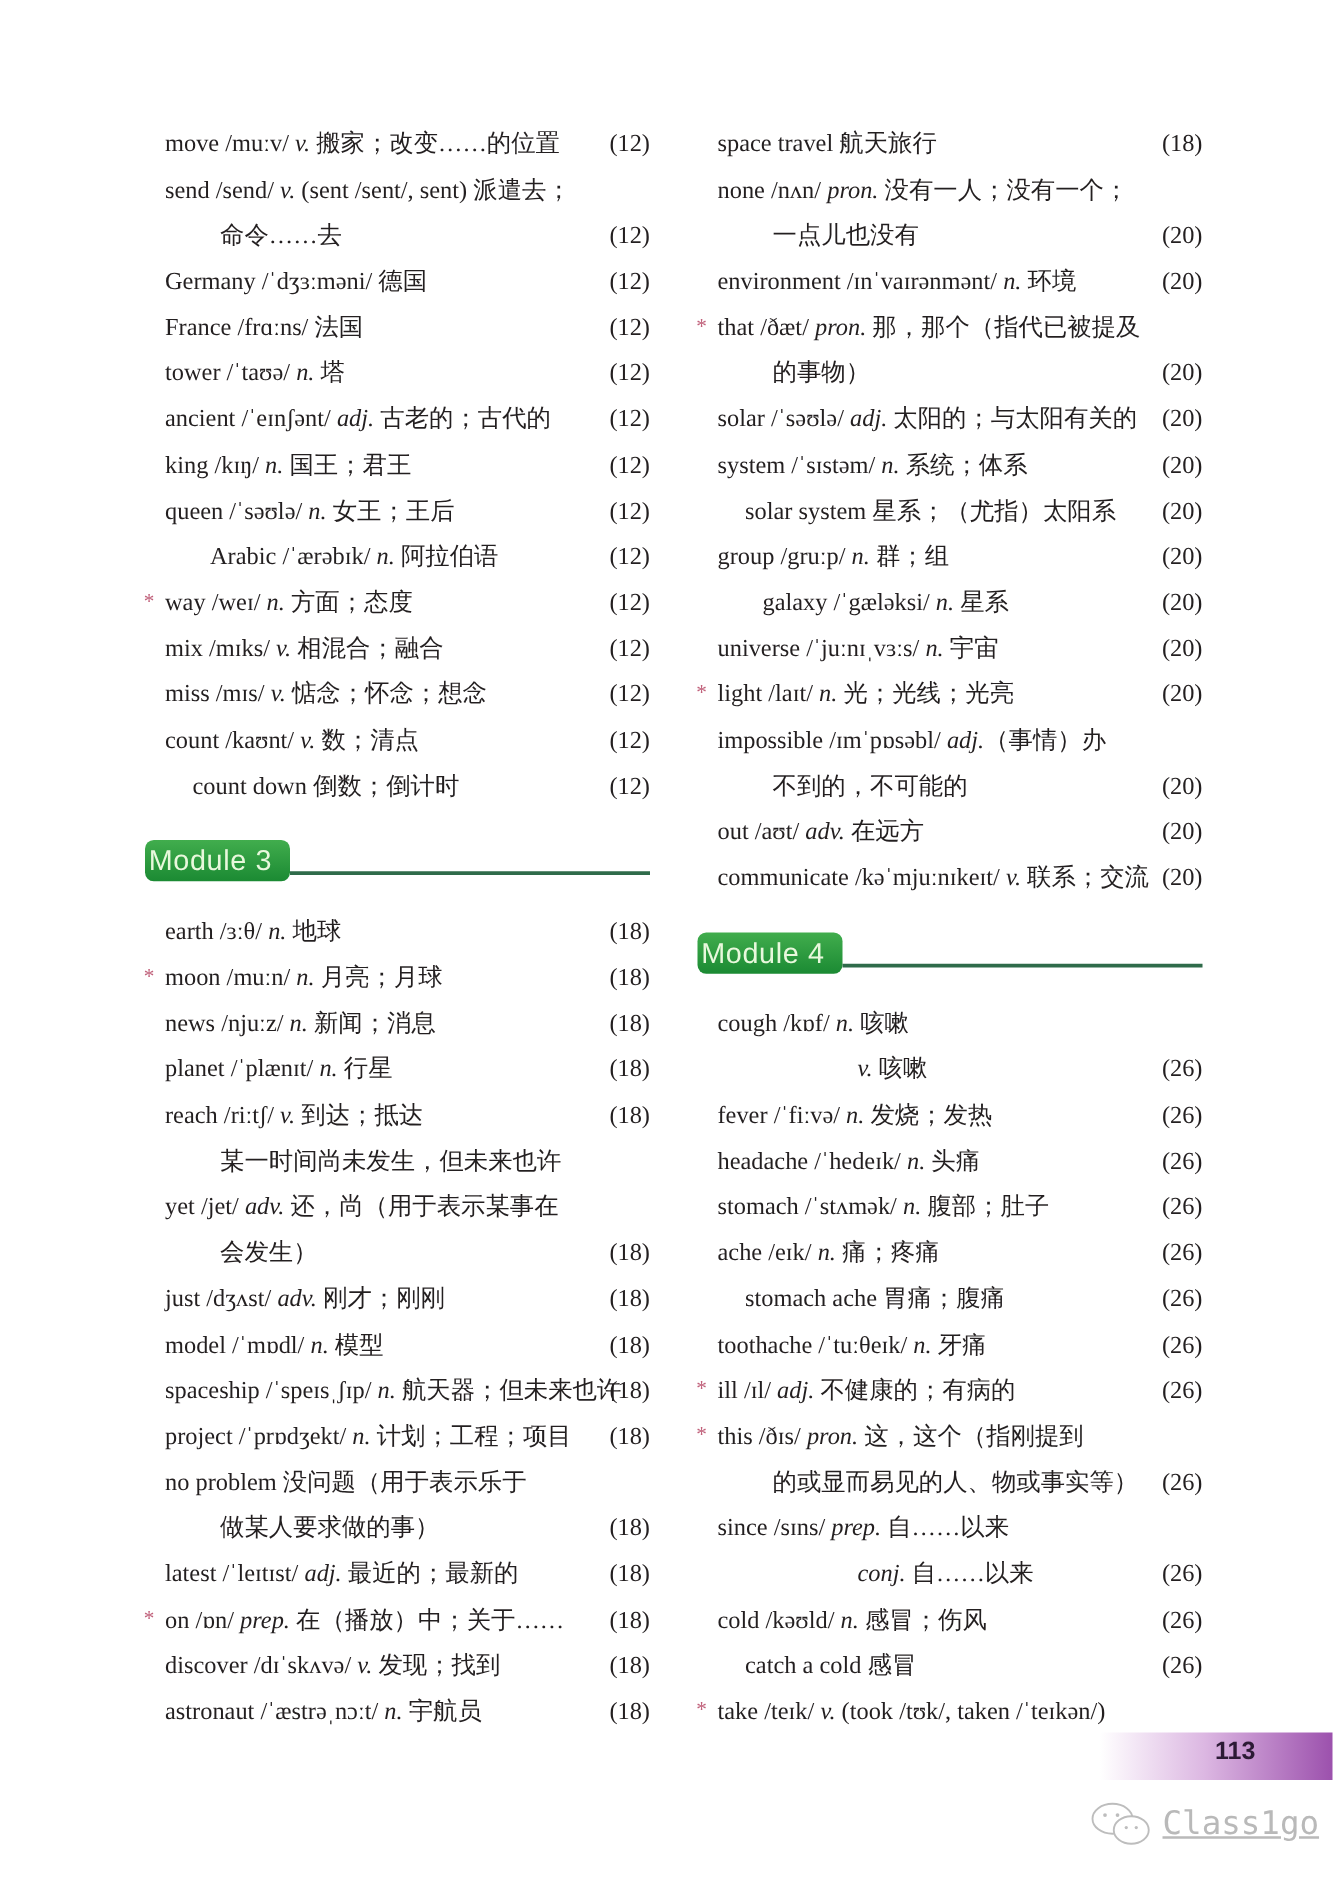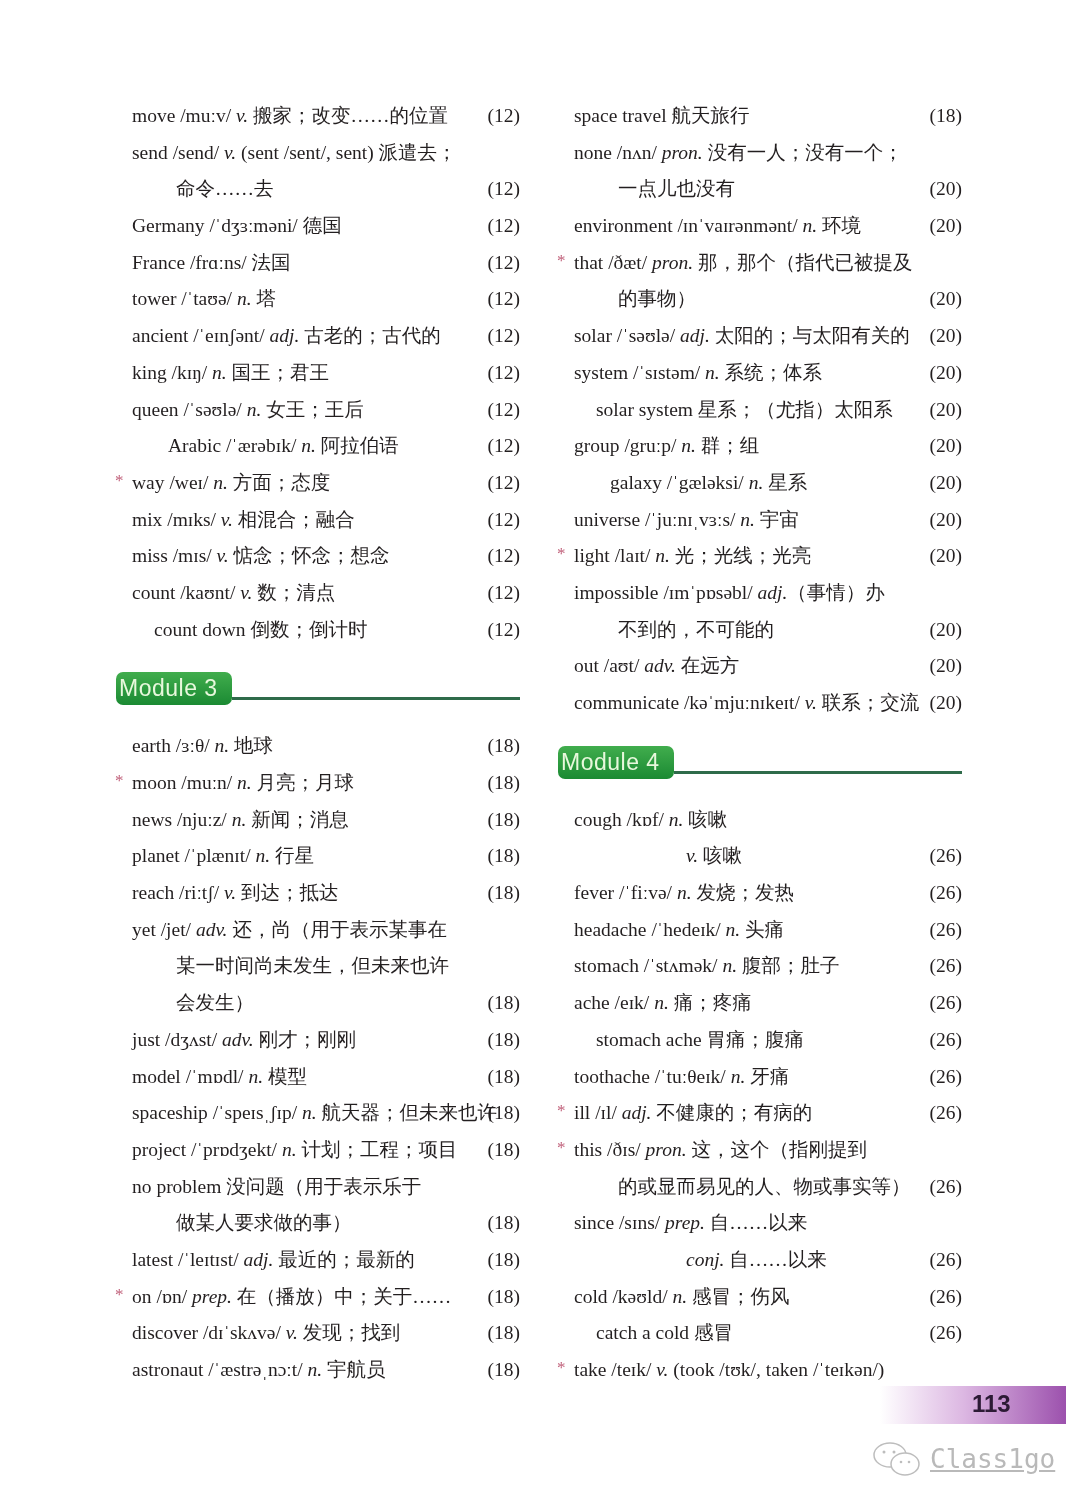--- a/index.html
+++ b/index.html
@@ -19,21 +19,21 @@
     .star { position:absolute; left:-17px; top:-2px; color:#c0607a; font-size:17px; font-weight:normal; }
     .module { position:relative; height:70px; margin-top:10px; }
     .module .badge { position:absolute; left:-16px; top:14px; height:33px; line-height:33px;
       padding:0 14px 0 3px; border-radius:7px;
       background:linear-gradient(#41ad4d,#1b8a33); color:#e8f8dc;
       font-family:"Liberation Sans","DejaVu Sans",sans-serif; font-size:23px; letter-spacing:0.5px; }
     .module .rule { position:absolute; left:100px; right:0; top:39px; height:3px; background:#2f6b4a; }
     .pagebar { position:absolute; left:880px; top:1386px; width:186px; height:38px;
       background:linear-gradient(90deg,#ffffff 0%,#dcb7e2 45%,#9c51ad 100%); }
     .pagebar span { position:absolute; left:92px; top:4px; font-family:"Liberation Sans","DejaVu Sans",sans-serif;
-      font-weight:bold; font-size:24px; color:#2c1a35; }
+      font-weight:bold; font-size:20px; color:#2c1a35; }
     .watermark { position:absolute; left:872px; top:1440px; color:#b9b9b9; font-family:"DejaVu Sans Mono",monospace; font-size:26px;text-decoration:underline; }
     .watermark svg { vertical-align:middle; margin-right:6px; }
   </style>
 </head>
 <body>
 
 <div class="col left" id="col-left">
     <div class="row"><span class="word">move</span><span> /muːv/ </span><span class="pos">v.</span><span> 搬家；改变……的位置</span><span class="page">(12)</span></div>
     <div class="row"><span class="word">send</span><span> /send/ </span><span class="pos">v.</span><span> (sent /sent/, sent) 派遣去；</span></div>
     <div class="row ind2"><span>命令……去</span><span class="page">(12)</span></div>
@@ -51,22 +51,22 @@
     <div class="row ind1"><span class="word">count down</span><span> 倒数；倒计时</span><span class="page">(12)</span></div>
     <div class="module">
       <div class="badge">Module 3</div>
       <div class="rule"></div>
     </div>
     <div class="row"><span class="word">earth</span><span> /ɜːθ/ </span><span class="pos">n.</span><span> 地球</span><span class="page">(18)</span></div>
     <div class="row"><span class="star">*</span><span class="word">moon</span><span> /muːn/ </span><span class="pos">n.</span><span> 月亮；月球</span><span class="page">(18)</span></div>
     <div class="row"><span class="word">news</span><span> /njuːz/ </span><span class="pos">n.</span><span> 新闻；消息</span><span class="page">(18)</span></div>
     <div class="row"><span class="word">planet</span><span> /ˈplænɪt/ </span><span class="pos">n.</span><span> 行星</span><span class="page">(18)</span></div>
     <div class="row"><span class="word">reach</span><span> /riːtʃ/ </span><span class="pos">v.</span><span> 到达；抵达</span><span class="page">(18)</span></div>
+    <div class="row ind2"><span>某一时间尚未发生，但未来也许</span></div>
     <div class="row"><span class="word">yet</span><span> /jet/ </span><span class="pos">adv.</span><span> 还，尚（用于表示某事在</span></div>
-    <div class="row ind2"><span>某一时间尚未发生，但未来也许</span></div>
     <div class="row ind2"><span>会发生）</span><span class="page">(18)</span></div>
     <div class="row"><span class="word">just</span><span> /dʒʌst/ </span><span class="pos">adv.</span><span> 刚才；刚刚</span><span class="page">(18)</span></div>
     <div class="row"><span class="word">model</span><span> /ˈmɒdl/ </span><span class="pos">n.</span><span> 模型</span><span class="page">(18)</span></div>
     <div class="row"><span class="word">spaceship</span><span> /ˈspeɪsˌʃɪp/ </span><span class="pos">n.</span><span> 航天器；但未来也许</span><span class="page">(18)</span></div>
     <div class="row"><span class="word">project</span><span> /ˈprɒdʒekt/ </span><span class="pos">n.</span><span> 计划；工程；项目</span><span class="page">(18)</span></div>
     <div class="row"><span class="word">no problem</span><span> 没问题（用于表示乐于</span></div>
     <div class="row ind2"><span>做某人要求做的事）</span><span class="page">(18)</span></div>
     <div class="row"><span class="word">latest</span><span> /ˈleɪtɪst/ </span><span class="pos">adj.</span><span> 最近的；最新的</span><span class="page">(18)</span></div>
     <div class="row"><span class="star">*</span><span class="word">on</span><span> /ɒn/ </span><span class="pos">prep.</span><span> 在（播放）中；关于……</span><span class="page">(18)</span></div>
     <div class="row"><span class="word">discover</span><span> /dɪˈskʌvə/ </span><span class="pos">v.</span><span> 发现；找到</span><span class="page">(18)</span></div>

